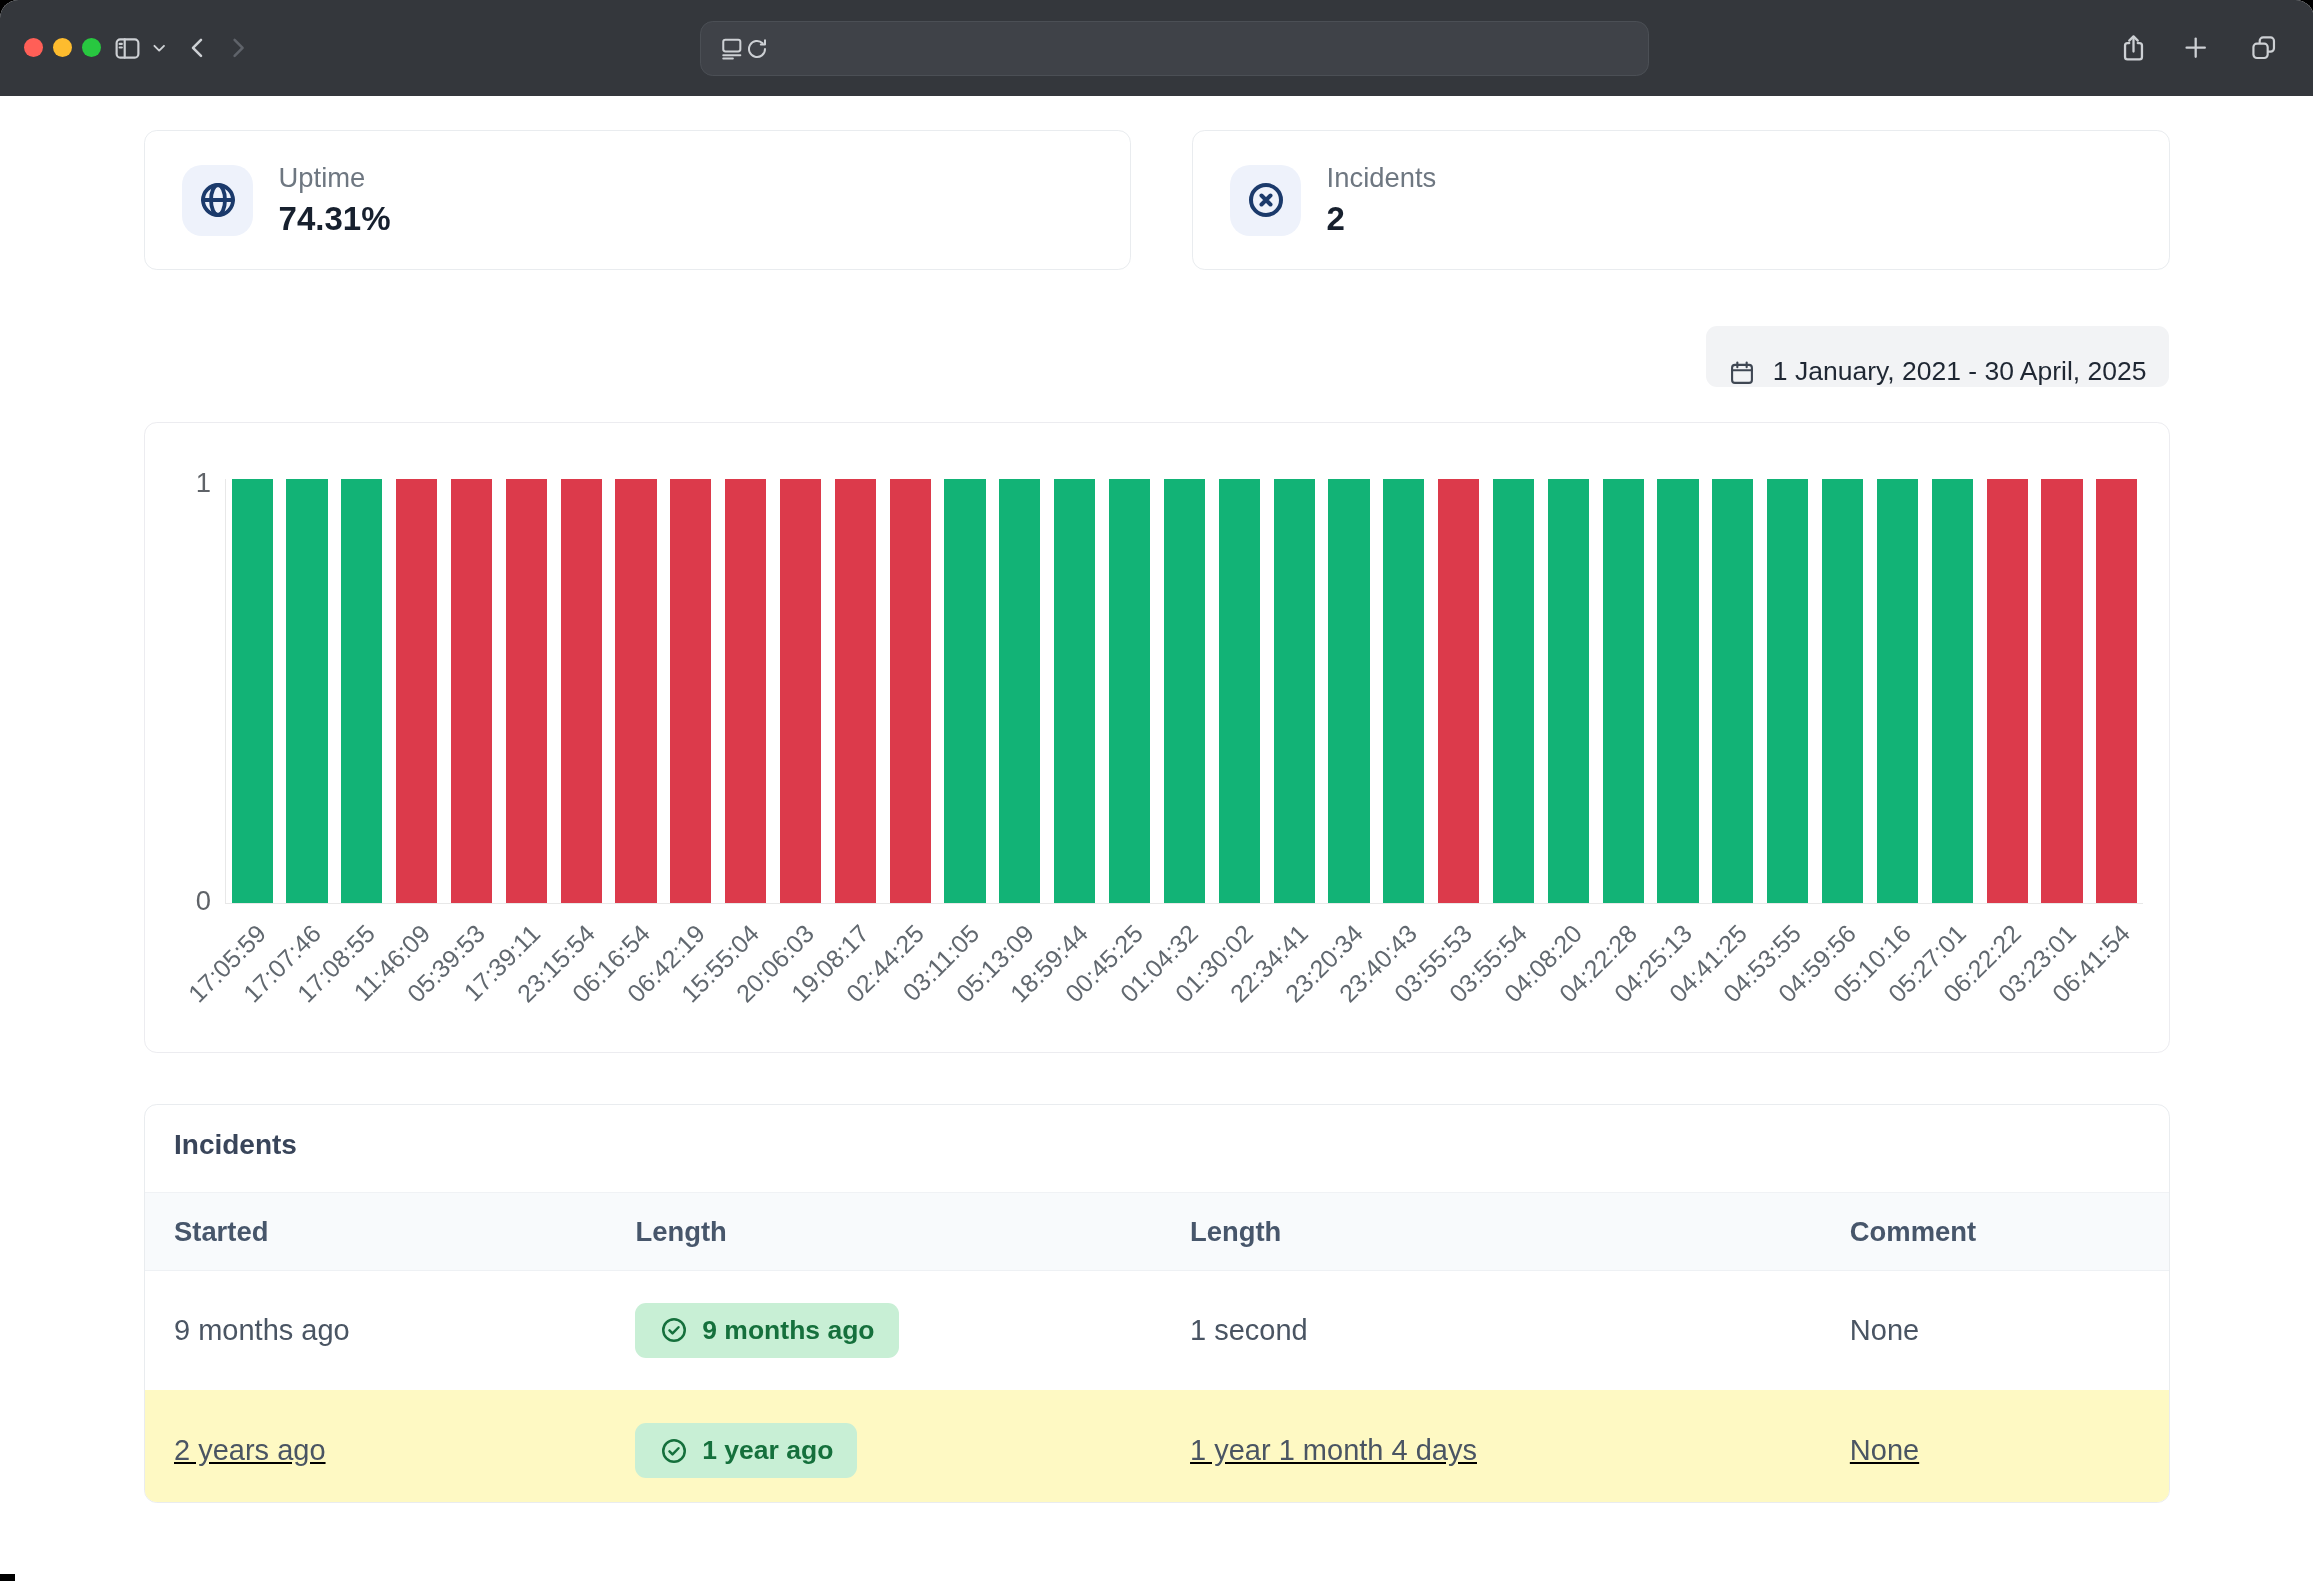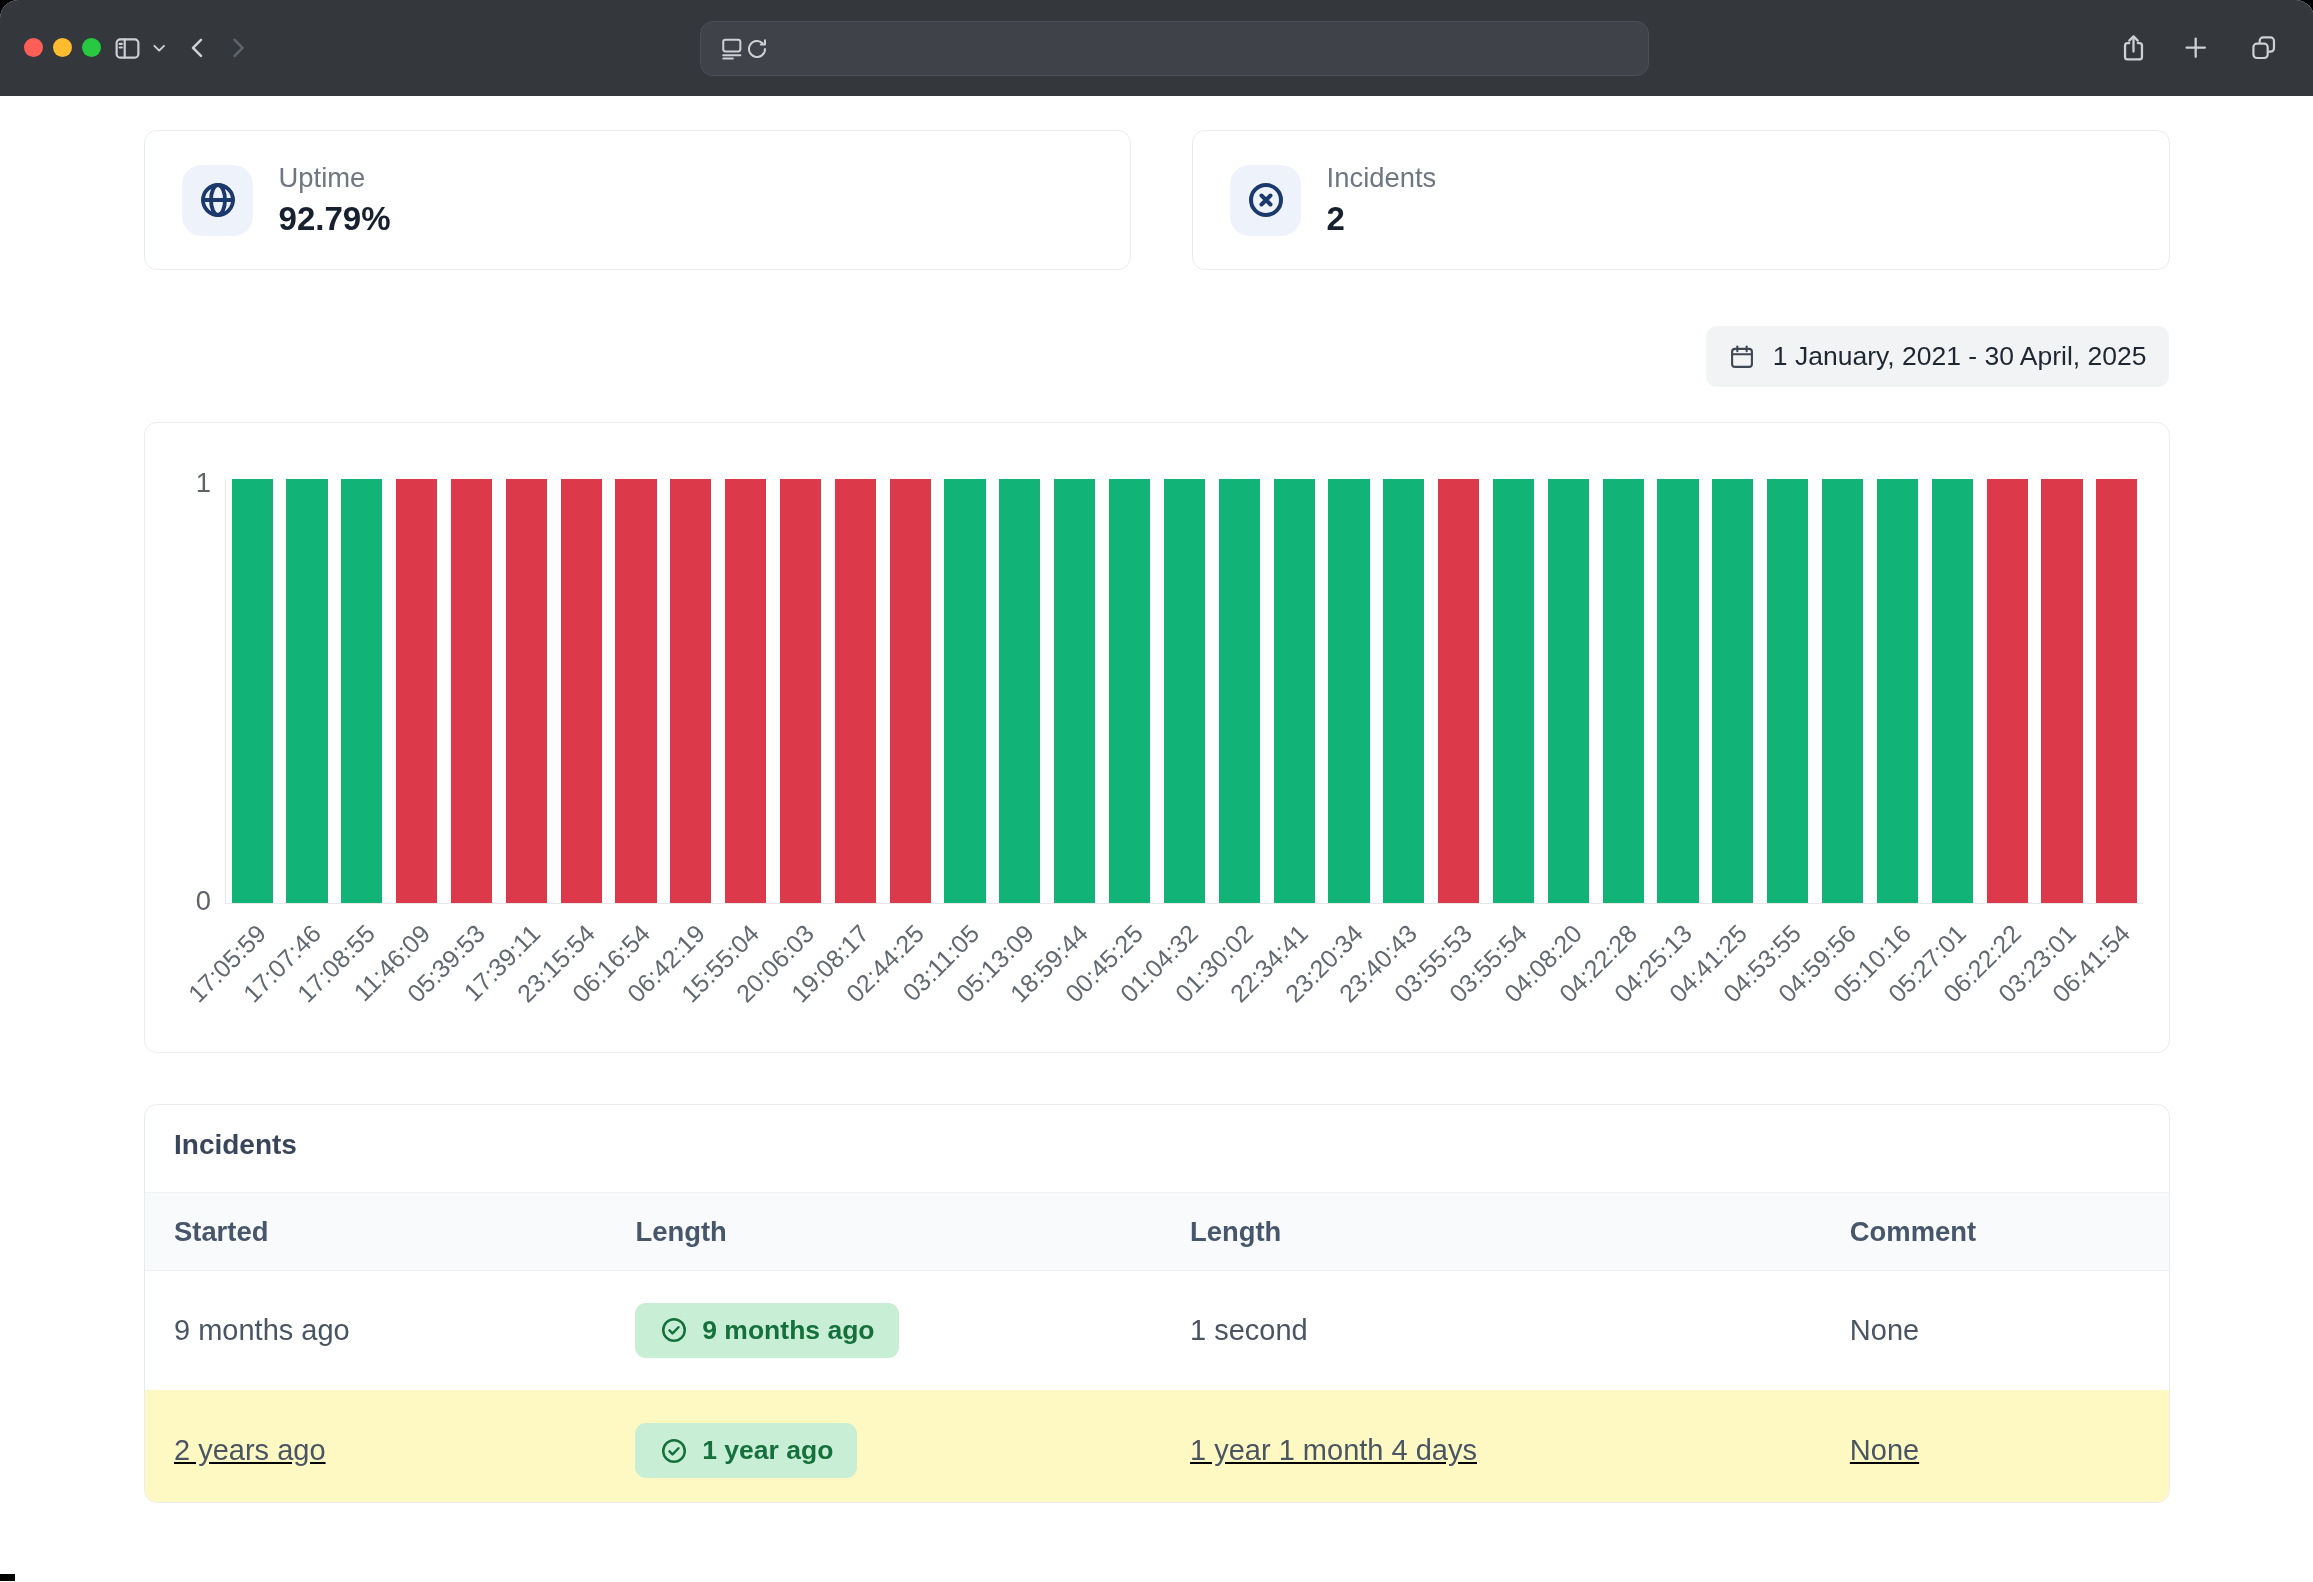--- a/index.html
+++ b/index.html
@@ -32,21 +32,21 @@
   #page{position:absolute;top:96px;left:0;right:0;bottom:0;background:#fff;}
 
   .stat-card{position:absolute;top:34px;height:140px;background:#fff;border:1.8px solid #e9ecef;border-radius:12.8px;box-sizing:border-box;display:flex;align-items:center;}
   #stat-uptime{left:144px;width:987px;}
   #stat-incidents{left:1192px;width:978px;}
   .stat-tile{width:71px;height:71px;border-radius:20px;background:#eef2fb;margin-left:37px;display:flex;align-items:center;justify-content:center;color:#1b3a6b;flex:0 0 auto;}
   .stat-text{margin-left:25.6px;display:flex;flex-direction:column;gap:6.4px;}
   .stat-label{font-size:27.4px;color:#6e7781;}
   .stat-value{font-size:33px;font-weight:bold;color:#17202e;}
 
-  #date-range{position:absolute;left:1706px;top:230px;width:463px;height:61px;border:none;border-radius:11px;background:#f2f3f5;display:flex;align-items:center;justify-content:center;gap:16.4px;color:#1f2733;font-size:26.5px;font-family:inherit;padding:0;}
+  #date-range{position:absolute;left:1706px;top:230px;width:463px;height:61px;border:none;border-radius:11px;background:#f2f3f5;display:flex;align-items:flex-end;justify-content:center;gap:16.4px;color:#1f2733;font-size:26.5px;font-family:inherit;padding:0;}
   #date-range .cal{color:#3f4753;display:flex;}
 
   #chart-card{position:absolute;left:144px;top:326px;width:2026px;height:631px;border:1.8px solid #ececf0;border-radius:12.8px;box-sizing:border-box;background:#fff;}
   .ytick{position:absolute;width:55px;text-align:right;font-size:27.4px;color:#5f6368;}
   #ytick-1{left:11px;top:44px;}
   #ytick-0{left:11px;top:462px;}
   #plot{position:absolute;left:80px;top:56px;width:1906px;height:424px;border-left:1.8px solid #e8e8e8;border-bottom:1.8px solid #e8e8e8;box-sizing:content-box;display:flex;align-items:flex-end;gap:13.7px;padding:0 5.5px;}
   .bar{flex:1;}
   #xlabels{position:absolute;left:80px;top:487px;width:1906px;display:flex;gap:13.7px;padding:0 5.5px;}
   .xcell{flex:1;position:relative;height:137px;}
@@ -142,21 +142,21 @@
     <section class="stat-card" id="stat-uptime">
       <div class="stat-tile">
         <svg width="40" height="40" viewBox="0 0 24 24" fill="none" stroke="currentColor" stroke-width="2.3" stroke-linecap="round">
           <circle cx="12" cy="12" r="9"></circle>
             <ellipse cx="12" cy="12" rx="4.2" ry="9"></ellipse>
             <line x1="3" y1="12" x2="21" y2="12"></line>
         </svg>
       </div>
       <div class="stat-text">
         <div class="stat-label">Uptime</div>
-        <div class="stat-value">92.79%</div>
+        <div class="stat-value">74.31%</div>
       </div>
     </section>
 
     <section class="stat-card" id="stat-incidents">
       <div class="stat-tile">
         <svg width="40" height="40" viewBox="0 0 24 24" fill="none" stroke="currentColor" stroke-width="2.4" stroke-linecap="round">
           <circle cx="12" cy="12" r="9"></circle>
             <path d="M9.3 9.3l5.4 5.4M14.7 9.3l-5.4 5.4"></path>
         </svg>
       </div>

